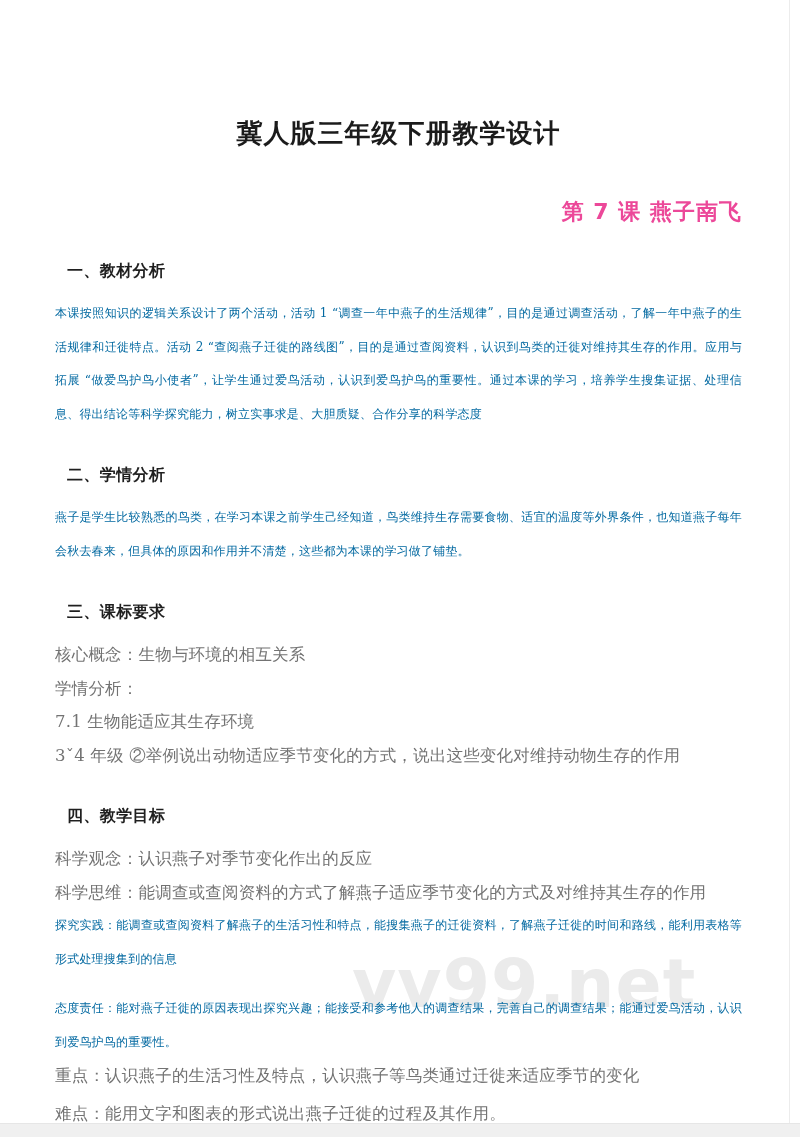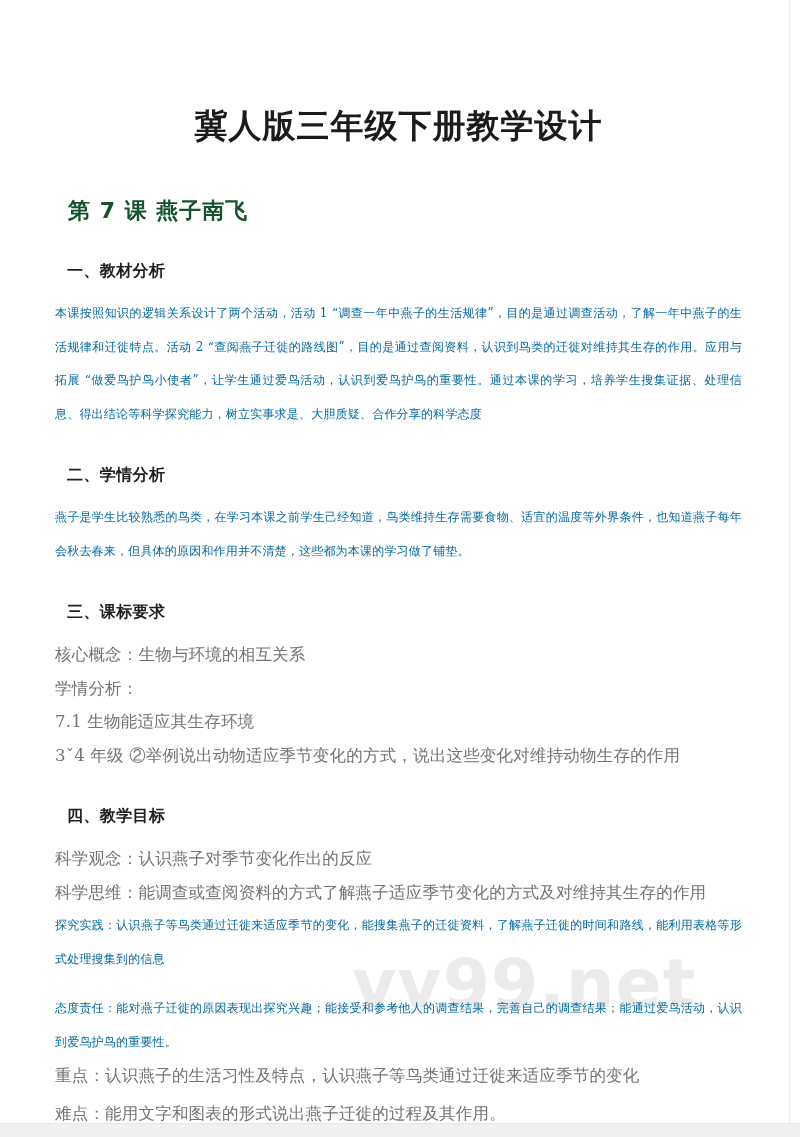--- a/index.html
+++ b/index.html
@@ -60,38 +60,38 @@
     font-size: 68px;
     letter-spacing: 1px;
     color: #ebebeb;
     white-space: nowrap;
     user-select: none;
     pointer-events: none;
   }
 
   
   .doc-title {
-    margin: 0;
+    margin: 12px;
     padding-top: 104px;
     text-align: center;
-    font-size: 33px;
+    font-size: 26px;
     font-weight: bold;
     letter-spacing: 1px;
     color: #1b1b1b;
     font-family: "DejaVu Sans", "Liberation Sans", sans-serif;
   }
 
   .doc-subtitle {
-    margin: 13px;
+    margin: 0;
     padding-top: 34px;
-    text-align: left;
+    text-align: right;
     font-size: 22px;
     font-weight: bold;
     letter-spacing: 1px;
-    color: #14532d;
+    color: #ec4899;
     font-family: "DejaVu Sans", "Liberation Sans", sans-serif;
   }
 
   
   .section-heading {
     margin: 12px;
     padding-top: 22px;
     padding-bottom: 3px;
     font-size: 16px;
     font-weight: bold;
@@ -157,21 +157,21 @@
       <p class="line">核心概念：生物与环境的相互关系</p>
       <p class="line">学情分析：</p>
       <p class="line">7.1  生物能适应其生存环境</p>
       <p class="line">3ˇ4 年级  ②举例说出动物适应季节变化的方式，说出这些变化对维持动物生存的作用</p>
     </section>
 
     <section>
       <h3 class="section-heading">四、教学目标</h3>
       <p class="line">科学观念：认识燕子对季节变化作出的反应</p>
       <p class="line">科学思维：能调查或查阅资料的方式了解燕子适应季节变化的方式及对维持其生存的作用</p>
-      <p class="para">探究实践：认识燕子等鸟类通过迁徙来适应季节的变化，能搜集燕子的迁徙资料，了解燕子迁徙的时间和路线，能利用表格等形式处理搜集到的信息</p>
+      <p class="para">探究实践：能调查或查阅资料了解燕子的生活习性和特点，能搜集燕子的迁徙资料，了解燕子迁徙的时间和路线，能利用表格等形式处理搜集到的信息</p>
       <p class="para">态度责任：能对燕子迁徙的原因表现出探究兴趣；能接受和参考他人的调查结果，完善自己的调查结果；能通过爱鸟活动，认识到爱鸟护鸟的重要性。</p>
     </section>
 
     <section>
       <p class="line">重点：认识燕子的生活习性及特点，认识燕子等鸟类通过迁徙来适应季节的变化</p>
       <div class="gap-sm"></div>
       <p class="line">难点：能用文字和图表的形式说出燕子迁徙的过程及其作用。</p>
     </section>
 
   </div>

